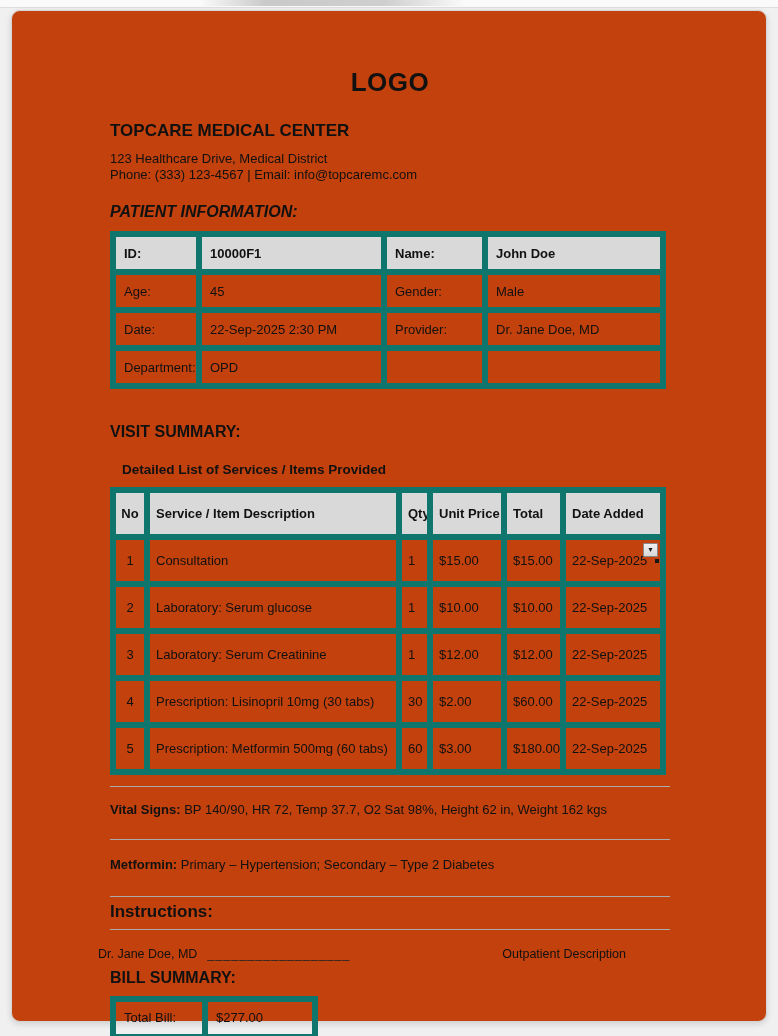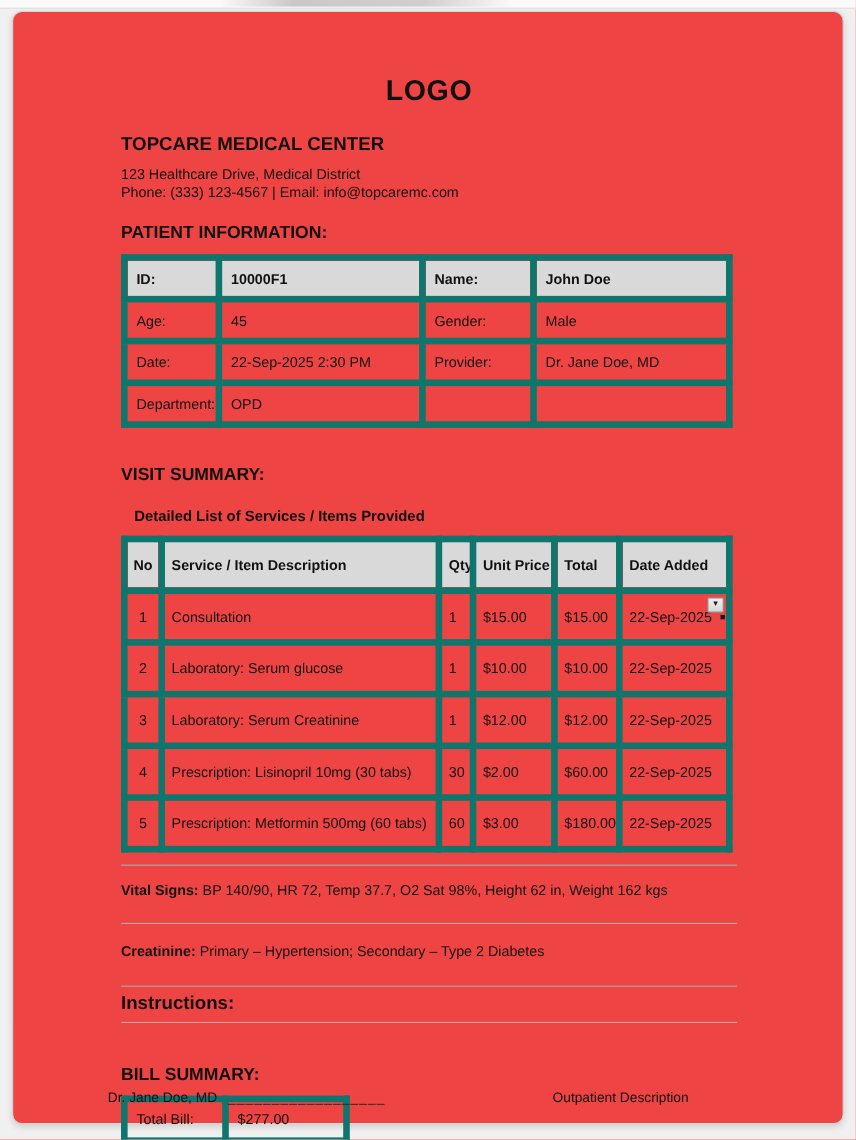--- a/index.html
+++ b/index.html
@@ -16,21 +16,21 @@
     position: absolute; top: 0; left: 0; right: 0; height: 8px;
     background: #fafafa; border-bottom: 1px solid #dedede;
   }
   .artifact-top-dark {
     position: absolute; top: 0; left: 200px; width: 265px; height: 6px;
     background: linear-gradient(to right, rgba(205,205,205,0), #c9c9c9 25%, #cfcfcf 70%, rgba(215,215,215,0));
   }
   .page {
     position: absolute; top: 10px; left: 11px;
     width: 756px; height: 1012px;
-    background: #ef4444;
+    background: #c2410c;
     border: 1px solid #d6d6d6;
     border-radius: 9px;
     box-shadow: 0 2px 6px rgba(0,0,0,0.14);
   }
   .content { margin: 0 96px 0 98px; }
 
   .logo-title {
     text-align: center; font-size: 26px; font-weight: bold;
     margin-top: 56px; letter-spacing: 0.5px;
   }
@@ -74,21 +74,21 @@
 
   .rule { border: none; border-top: 1px solid #ababab; height: 0; margin: 0; }
 
   .note-line { font-size: 13px; margin: 0; }
   .note-label { font-weight: bold; }
   .instr-line { font-size: 17px; line-height: 15.5px; margin: 0; }
 
   .bill-table { width: 202px; margin-top: 9px; }
 
   .footer {
-    position: absolute; left: 86px; right: 140px; top: 980px;
+    position: absolute; left: 86px; right: 140px; top: 936px;
     display: flex; justify-content: space-between; align-items: baseline;
     font-size: 12.5px;
   }
   .sig-line { margin-left: 10px; letter-spacing: 1px; color: #222; }
 </style>
 </head>
 <body>
 
 <div class="artifact-top">
   <div class="artifact-top-dark"></div>
@@ -98,21 +98,21 @@
   <div class="content">
 
     <div class="logo-title">LOGO</div>
 
     <div class="clinic-name">TOPCARE MEDICAL CENTER</div>
     <div class="clinic-lines">
       <div>123 Healthcare Drive, Medical District</div>
       <div>Phone: (333) 123-4567 | Email: info@topcaremc.com</div>
     </div>
 
-    <div class="section-heading" style="margin-top:20px;">PATIENT INFORMATION:</div>
+    <div class="section-heading" style="margin-top:20px;font-style:italic;">PATIENT INFORMATION:</div>
 
     <table class="patient-table">
       <colgroup>
         <col style="width:86px">
           <col style="width:185px">
           <col style="width:101px">
           <col style="width:178px">
       </colgroup>
       <tbody id="patient-tbody">
           <tr class="header-row">
@@ -211,21 +211,21 @@
     <hr class="rule" style="margin-top:11px;">
 
     <p class="note-line" style="margin-top:15px;">
       <span class="note-label">Vital Signs:</span>
       <span>BP 140/90, HR 72, Temp 37.7, O2 Sat 98%, Height 62 in, Weight 162 kgs</span>
     </p>
 
     <hr class="rule" style="margin-top:22px;">
 
     <p class="note-line" style="margin-top:17px;">
-      <span class="note-label">Creatinine:</span>
+      <span class="note-label">Metformin:</span>
       <span>Primary – Hypertension; Secondary – Type 2 Diabetes</span>
     </p>
 
     <hr class="rule" style="margin-top:24px;">
 
     <div style="margin-top:7px;">
       <p class="instr-line note-label">Instructions:</p>
     </div>
 
     <hr class="rule" style="margin-top:9px;">

